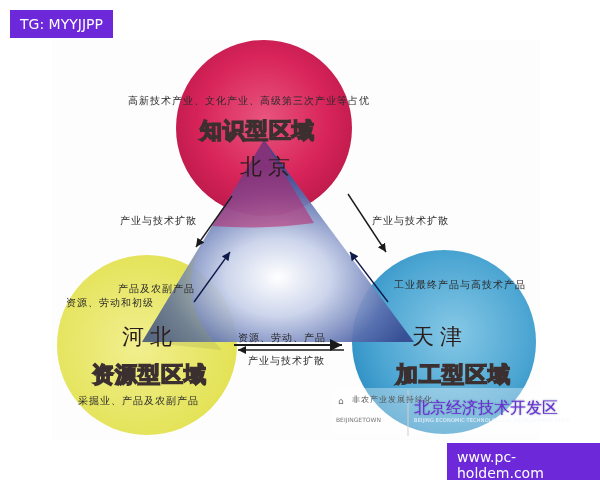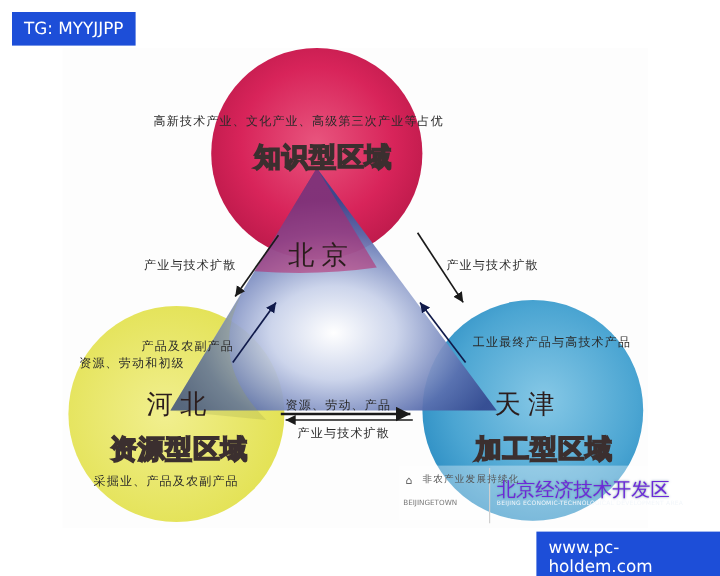--- a/index.html
+++ b/index.html
@@ -8,21 +8,21 @@
     background: #ffffff;
     font-family: "DejaVu Serif", "Liberation Serif", serif;
   }
   .canvas {
     position: absolute; left: 52px; top: 40px; width: 488px; height: 400px;
     background: #fdfdfd;
   }
   svg.diagram { position: absolute; left: 0; top: 0; }
   .abs { position: absolute; white-space: nowrap; }
   .wm {
-    position: absolute; background: #1d4ed8; color: #ffffff;
+    position: absolute; background: #6d28d9; color: #ffffff;
     font-family: "DejaVu Sans", "Liberation Sans", sans-serif;
     font-size: 14px; padding: 6px 10px; line-height: 16px;
   }
   .small { font-size: 10px; color: #2a2a2a; letter-spacing: 1px; }
   .city { font-size: 22px; color: #2b1d1d; letter-spacing: 6px; }
   .zone {
     font-size: 22px; font-weight: bold; letter-spacing: 1px;
     -webkit-text-stroke: 1.5px #3b2f2f;
   }
   .logo-en { font-family: "DejaVu Sans", sans-serif; font-size: 5px; color: #f2f6fa; letter-spacing: .2px; }
@@ -78,22 +78,22 @@
     <line x1="336" y1="262" x2="298" y2="212" stroke="#101a4a" stroke-width="1.4" marker-end="url(#arrNavy)"></line>
 
     <line x1="182" y1="305" x2="290" y2="305" stroke="#1a1a1a" stroke-width="2" marker-end="url(#arr)"></line>
     <line x1="292" y1="310" x2="186" y2="310" stroke="#1a1a1a" stroke-width="1.4" marker-end="url(#arr)"></line>
 
     <rect x="280" y="348" width="208" height="46" fill="#ffffff" opacity="0.35"></rect>
     <line x1="356" y1="350" x2="356" y2="396" stroke="#cfcfcf" stroke-width="1"></line>
   </svg>
 
   <div class="abs small" style="left:76px; top:54px;">高新技术产业、文化产业、高级第三次产业等占优</div>
-  <div class="abs zone" style="left:160px; top:76px; color:#c8234f;">知识型区域</div>
-  <div class="abs city" style="left:188px; top:112px;margin-top:46px;">北京</div>
+  <div class="abs zone" style="left:148px; top:76px; color:#c8234f;">知识型区域</div>
+  <div class="abs city" style="left:188px; top:112px;">北京</div>
 
   <div class="abs small" style="left:68px; top:174px;">产业与技术扩散</div>
   <div class="abs small" style="left:14px; top:228px;margin-top:28px;">资源、劳动和初级</div>
   <div class="abs small" style="left:38px; top:242px;margin-left:28px;">产品及农副产品</div>
 
   <div class="abs small" style="left:320px; top:174px;">产业与技术扩散</div>
   <div class="abs small" style="left:342px; top:238px;font-family:Liberation Mono, monospace;">工业最终产品与高技术产品</div>
 
   <div class="abs small" style="left:186px; top:291px;">资源、劳动、产品</div>
   <div class="abs small" style="left:196px; top:314px;">产业与技术扩散</div>

